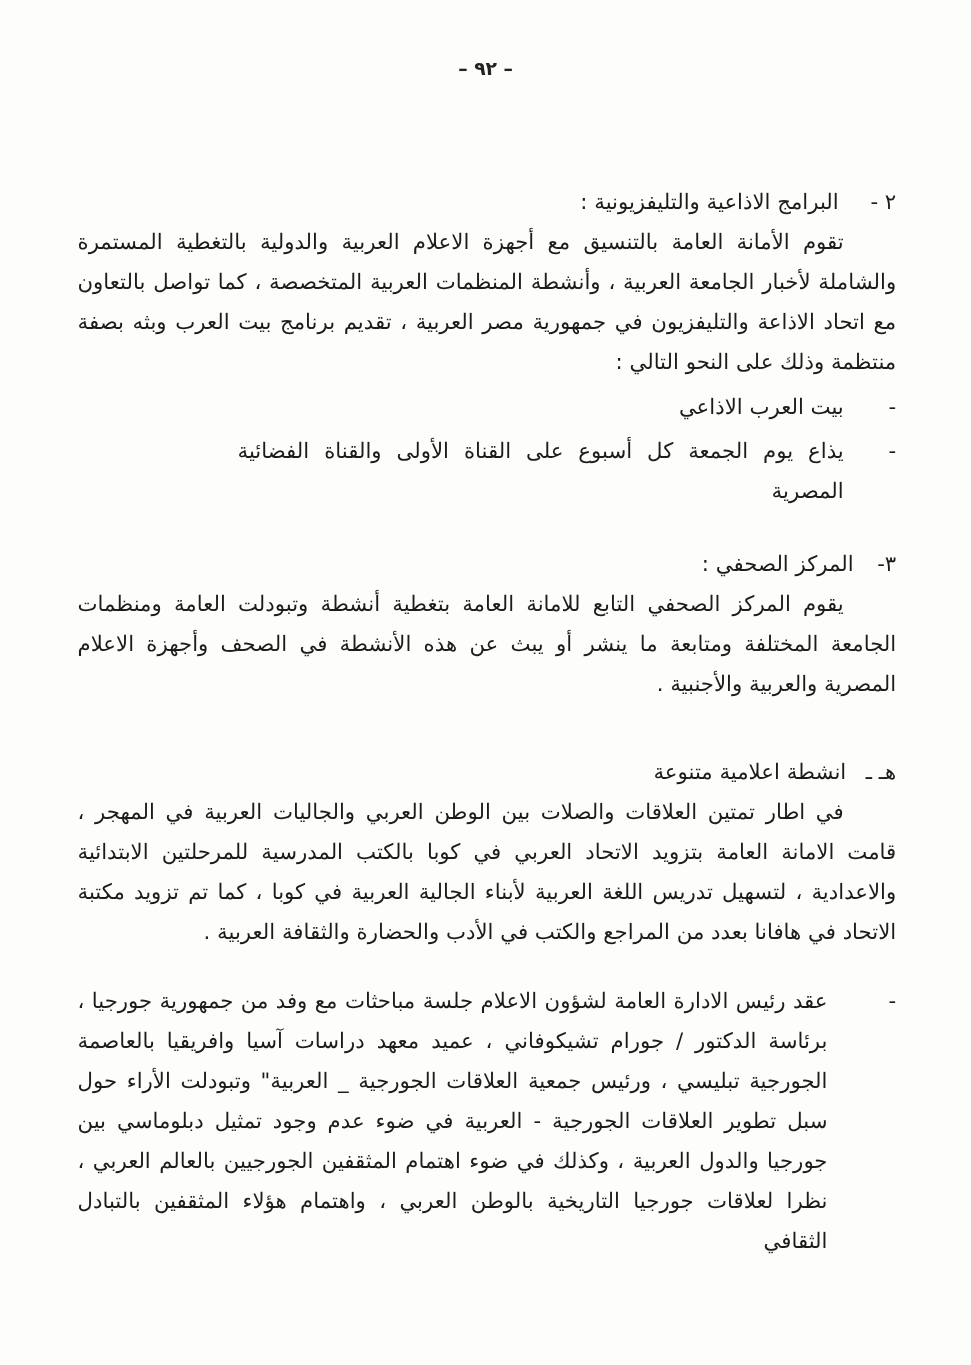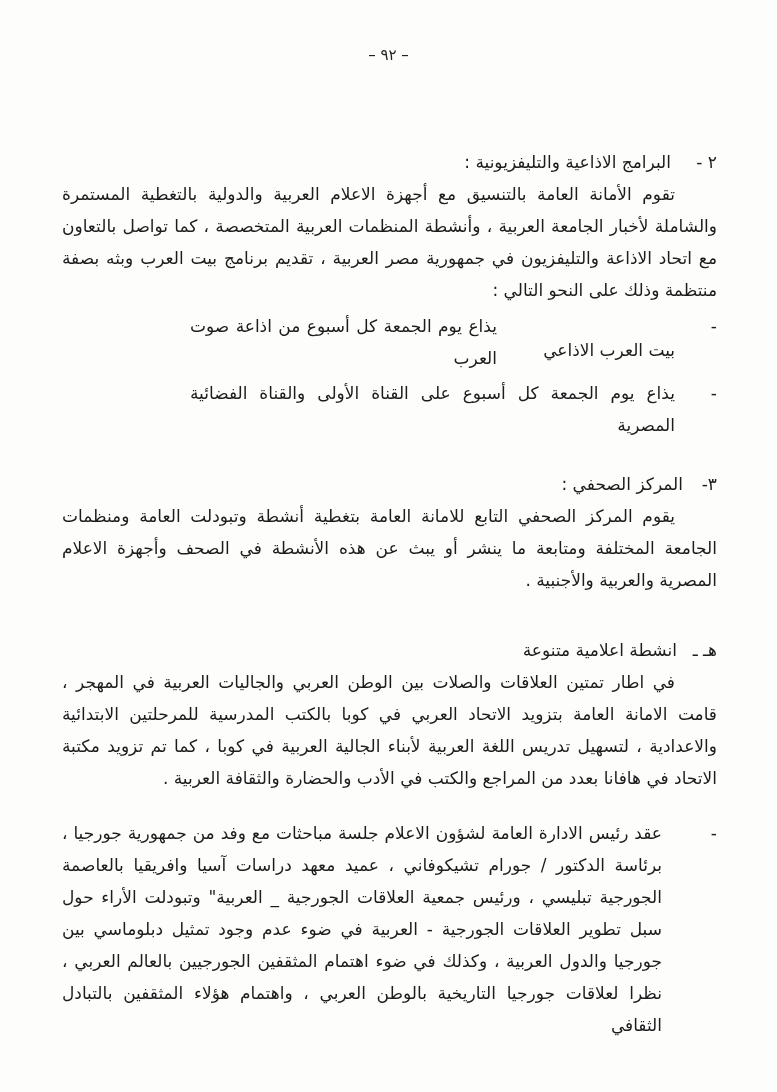--- a/index.html
+++ b/index.html
@@ -14,20 +14,21 @@
     background:#fdfdfc;
     color:#1c1c1c;
     overflow:hidden;
   }
   .page-number {
     padding-top:46px;
     text-align:center;
     font-size:15px;
     letter-spacing:3px;
     color:#222;
+    font-weight:bold;
   }
   .content {
     direction:rtl;
     margin-top:82px;
     padding:0 60px 0 62px;
     font-size:17px;
     line-height:32px;
     text-align:justify;
     text-justify:inter-word;
   }
@@ -38,21 +39,21 @@
   .heading.hh .marker { min-width:40px; }
   .heading .title {
     text-underline-offset:7px;
     text-decoration-thickness:1px;
   }
   .para { text-align:justify; }
   .para.indent { text-indent:42px; }
   .prog-list { margin-top:4px; }
   .prog-item { display:flex; align-items:flex-start; margin-bottom:3px; }
   .prog-item .dash-col { flex:0 0 42px; }
-  .prog-item .term-col { flex:0 0 178px;margin-top:24px; }
+  .prog-item .term-col { flex:0 0 178px; }
   .prog-item .desc-col { flex:1 1 auto; text-align:justify; padding-left:128px; }
   .sec-3 { margin-top:27px; }
   .sec-h { margin-top:38px; }
   .bullet { display:flex; align-items:flex-start; margin-top:23px; }
   .bullet .dash-col { flex:0 0 55px; }
   .bullet .b-text { flex:1 1 auto; text-align:justify; }
 </style>
 </head>
 <body>
 
@@ -66,21 +67,20 @@
       <div class="heading h2">
         <span class="marker">٢ -</span>
         <span class="title">البرامج الاذاعية والتليفزيونية :</span>
       </div>
       <p class="para indent">تقوم الأمانة العامة بالتنسيق مع أجهزة الاعلام العربية والدولية بالتغطية المستمرة والشاملة لأخبار الجامعة العربية ، وأنشطة المنظمات العربية المتخصصة ، كما تواصل بالتعاون مع اتحاد الاذاعة والتليفزيون في جمهورية مصر العربية ، تقديم برنامج بيت العرب وبثه بصفة منتظمة وذلك على النحو التالي :</p>
 
       <div class="prog-list">
         <div class="prog-item">
           <span class="dash-col">-</span>
           <span class="term-col">بيت العرب الاذاعي</span>
-          <span class="desc-col">يذاع يوم الجمعة كل أسبوع من اذاعة صوت العرب</span>
         </div>
         <div class="prog-item">
           <span class="dash-col">-</span>
           <span class="desc-col">يذاع يوم الجمعة كل أسبوع على القناة الأولى والقناة الفضائية المصرية</span>
         </div>
       </div>
     </div>
 
     <div class="sec-3">
       <div class="heading h3">

